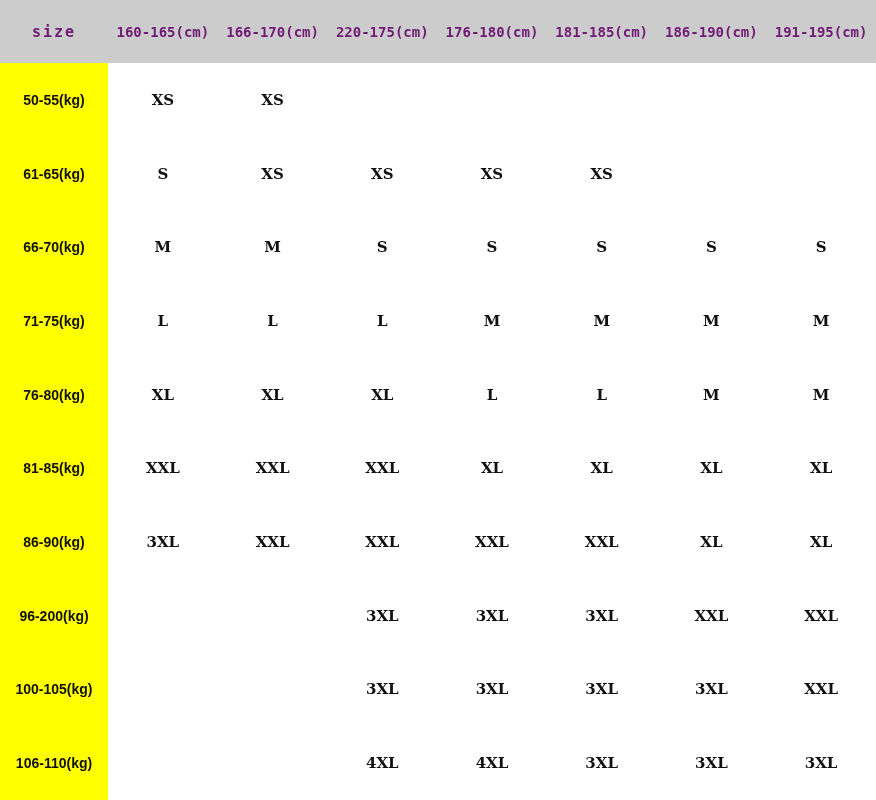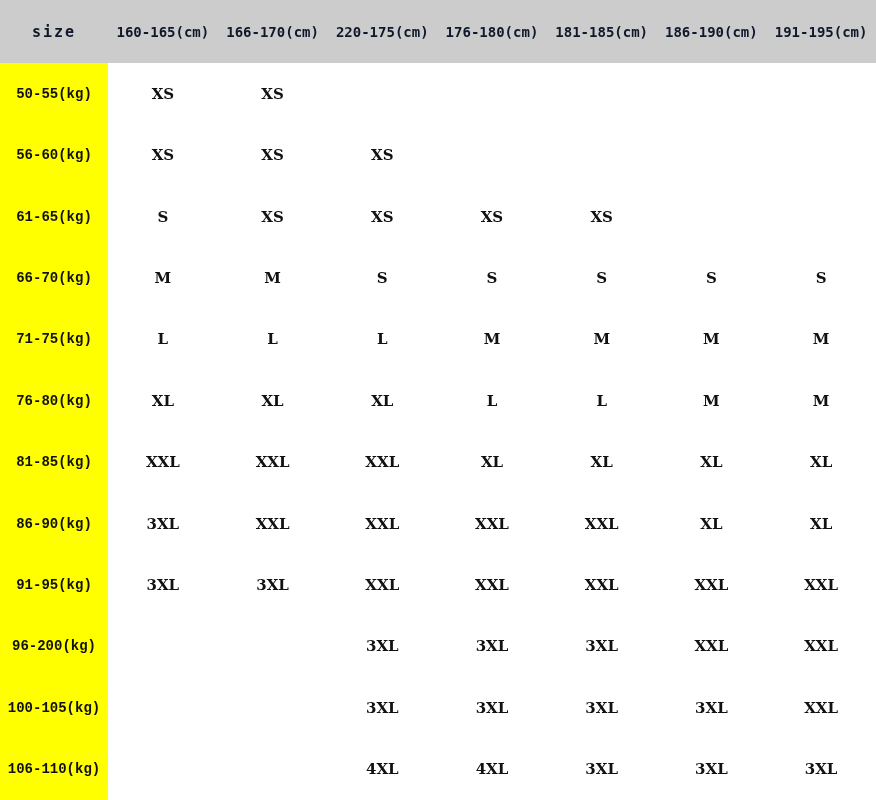--- a/index.html
+++ b/index.html
@@ -23,35 +23,35 @@
   }
   table.size-table col.c-size  { width: 108px; }
   table.size-table col.c-data  { width: 109.7px; }
 
   thead th {
     background: #cccccc;
     height: 63px;
     font-family: "DejaVu Sans Mono", "Liberation Mono", monospace;
     font-weight: bold;
     font-size: 14px;
-    color: #0f172a;
+    color: #701a75;
     text-align: center;
     vertical-align: middle;
     padding: 0;
     letter-spacing: 0px;
   }
   thead th.size-head {
     font-size: 15px;
     letter-spacing: 2px;
   }
   tbody tr { height: 61.4px; }
   tbody th.rowhead {
     background: #ffff00;
     color: #111111;
-    font-family: Liberation Mono, monospace;
+    font-family: Liberation Sans, sans-serif;
     font-weight: bold;
     font-size: 14px;
     text-align: center;
     vertical-align: middle;
     padding: 0;
     white-space: nowrap;
   }
   tbody td.cell {
     text-align: center;
     vertical-align: middle;
@@ -105,30 +105,20 @@
           <th class="rowhead">50-55(kg)</th>
           <td class="cell sz-XS">XS</td>
           <td class="cell sz-XS">XS</td>
           <td class="cell sz-none"></td>
           <td class="cell sz-none"></td>
           <td class="cell sz-none"></td>
           <td class="cell sz-none"></td>
           <td class="cell sz-none"></td>
         </tr>
         <tr>
-          <th class="rowhead">56-60(kg)</th>
-          <td class="cell sz-XS">XS</td>
-          <td class="cell sz-XS">XS</td>
-          <td class="cell sz-XS">XS</td>
-          <td class="cell sz-none"></td>
-          <td class="cell sz-none"></td>
-          <td class="cell sz-none"></td>
-          <td class="cell sz-none"></td>
-        </tr>
-        <tr>
           <th class="rowhead">61-65(kg)</th>
           <td class="cell sz-S">S</td>
           <td class="cell sz-XS">XS</td>
           <td class="cell sz-XS">XS</td>
           <td class="cell sz-XS">XS</td>
           <td class="cell sz-XS">XS</td>
           <td class="cell sz-none"></td>
           <td class="cell sz-none"></td>
         </tr>
         <tr>
@@ -173,30 +163,20 @@
         </tr>
         <tr>
           <th class="rowhead">86-90(kg)</th>
           <td class="cell sz-3XL">3XL</td>
           <td class="cell sz-XXL">XXL</td>
           <td class="cell sz-XXL">XXL</td>
           <td class="cell sz-XXL">XXL</td>
           <td class="cell sz-XXL">XXL</td>
           <td class="cell sz-XL">XL</td>
           <td class="cell sz-XL">XL</td>
-        </tr>
-        <tr>
-          <th class="rowhead">91-95(kg)</th>
-          <td class="cell sz-3XL">3XL</td>
-          <td class="cell sz-3XL">3XL</td>
-          <td class="cell sz-XXL">XXL</td>
-          <td class="cell sz-XXL">XXL</td>
-          <td class="cell sz-XXL">XXL</td>
-          <td class="cell sz-XXL">XXL</td>
-          <td class="cell sz-XXL">XXL</td>
         </tr>
         <tr>
           <th class="rowhead">96-200(kg)</th>
           <td class="cell sz-none"></td>
           <td class="cell sz-none"></td>
           <td class="cell sz-3XL">3XL</td>
           <td class="cell sz-3XL">3XL</td>
           <td class="cell sz-3XL">3XL</td>
           <td class="cell sz-XXL">XXL</td>
           <td class="cell sz-XXL">XXL</td>

